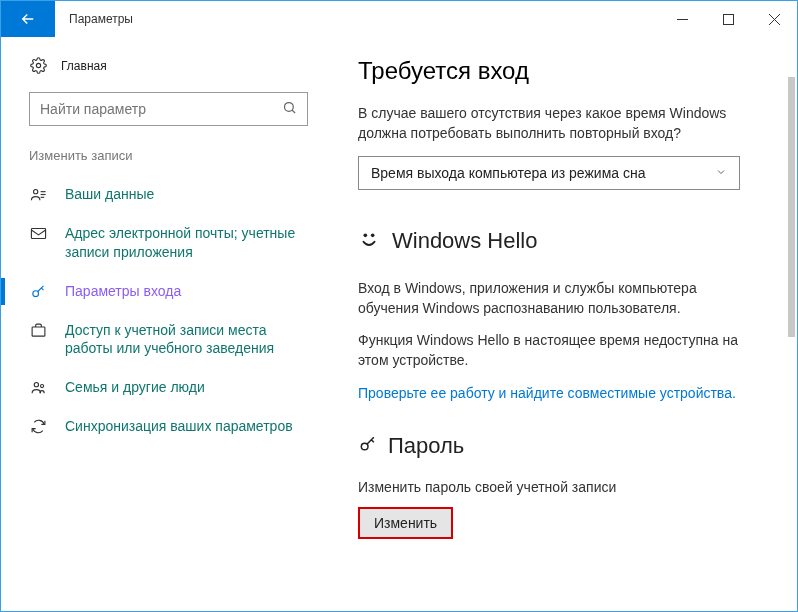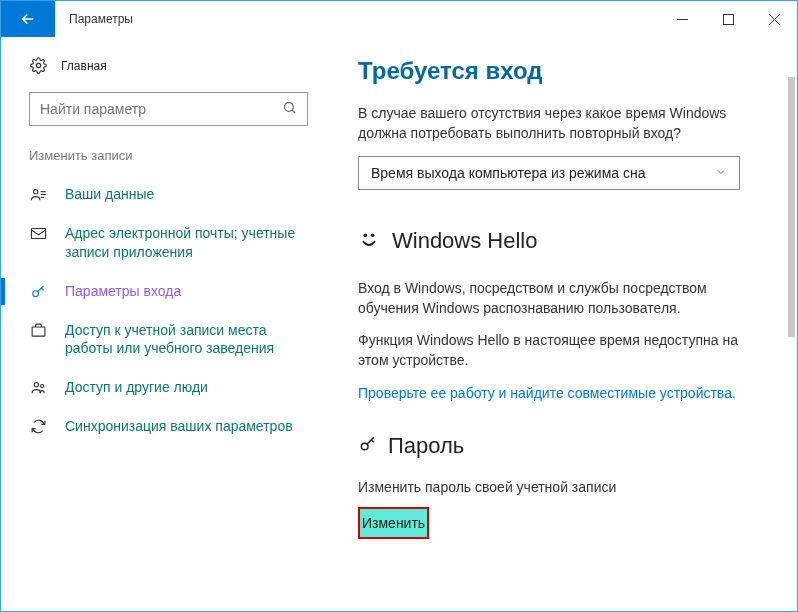--- a/index.html
+++ b/index.html
@@ -23,31 +23,31 @@
 .section-label { padding: 0 28px 12px 28px; font-size: 13px; color: #777; }
 .nav-list { }
 .nav-item { display: flex; align-items: flex-start; padding: 10px 28px 10px 28px; font-size: 14px; color: #0f766e; position: relative; line-height: 1.35; }
 .nav-item.active { color: #8b5cf6; }
 .nav-item.active::before { content: ""; position: absolute; left: 0; top: 6px; bottom: 6px; width: 4px; background: #0078d7; }
 .nav-icon { width: 18px; margin-right: 18px; flex-shrink: 0; display: flex; justify-content: center; margin-top: 1px; }
 .nav-label { flex: 1; }
 
 .content { flex: 1; padding: 20px 20px 0 22px; overflow-y: auto; position: relative; }
 .scrollbar-fake { position: absolute; right: 2px; top: 40px; width: 7px; height: 260px; background: #c8c8c8; border-radius: 0; }
-.h1 { font-size: 24px; font-weight: 700; color: #0369a1; margin-bottom: 18px; }
+.h1 { font-size: 24px; font-weight: 400; color: #000000; margin-bottom: 18px; }
 .p { font-size: 14px; color: #333; line-height: 1.45; margin-bottom: 12px; max-width: 400px; }
 .dropdown { border: 1px solid #888; height: 34px; width: 382px; display: flex; align-items: center; padding: 0 12px; font-size: 14px; color: #222; margin-bottom: 38px; }
 .dropdown .chev { margin-left: auto; color: #666; }
 .hello-row { display: flex; margin-bottom: 24px; }
 .hello-face { margin-right: 12px; }
 .hello-title { font-size: 22px; font-weight: 300; color: #222; }
 .link { color: #0078d7; font-size: 14px; line-height: 1.45; max-width: 400px; margin-bottom: 30px; display: block; }
 .pw-row { display: flex; align-items: center; margin-bottom: 18px; }
 .pw-row .key-ic { margin-right: 10px; }
-.change-btn { border: 2px solid #d40000; background: #5eead4; color: #222; font-size: 14px; padding: 6px 2px; display: inline-block; }
+.change-btn { border: 2px solid #d40000; background: #e5e5e5; color: #222; font-size: 14px; padding: 6px 14px; display: inline-block; }
 </style>
 </head>
 <body>
 
 <div class="titlebar">
   <div class="back-btn">
     <svg viewBox="0 0 24 24" fill="none" stroke="currentColor" stroke-width="2">
         <path d="M19 12H5M11 18l-6-6 6-6"></path>
       </svg>
   </div>
@@ -142,21 +142,21 @@
 
       <div class="nav-item">
         <span class="nav-icon">
           <svg width="17" height="17" viewBox="0 0 24 24" fill="none" stroke="#333" stroke-width="1.6">
               <circle cx="9" cy="8" r="3"></circle>
               <circle cx="17" cy="10" r="2.2"></circle>
               <path d="M3 20c0-3 2.7-5 6-5s6 2 6 5"></path>
               <path d="M14 20c0-2 1.5-3.5 3-3.5s3 1.5 3 3.5"></path>
             </svg>
         </span>
-        <span class="nav-label">Доступ и другие люди</span>
+        <span class="nav-label">Семья и другие люди</span>
       </div>
 
       <div class="nav-item">
         <span class="nav-icon">
           <svg width="17" height="17" viewBox="0 0 24 24" fill="none" stroke="#333" stroke-width="1.6">
               <path d="M21 4v5h-5"></path>
               <path d="M3 20v-5h5"></path>
               <path d="M20 9A8 8 0 0 0 6 6.3"></path>
               <path d="M4 15a8 8 0 0 0 14 2.7"></path>
             </svg>
@@ -183,21 +183,21 @@
     <div class="hello-row">
       <span class="hello-face">
         <svg width="22" height="22" viewBox="0 0 24 24" fill="#222">
             <circle cx="8" cy="8" r="2"></circle>
             <circle cx="16" cy="8" r="2"></circle>
             <path d="M6 15c1.8 2.5 4 3.5 6 3.5s4.2-1 6-3.5" fill="none" stroke="#222" stroke-width="2.2" stroke-linecap="round"></path>
           </svg>
       </span>
       <span class="hello-title">Windows Hello</span>
     </div>
-    <div class="p">Вход в Windows, посредством и службы посредством обучения Windows распознаванию пользователя.</div>
+    <div class="p">Вход в Windows, приложения и службы компьютера обучения Windows распознаванию пользователя.</div>
     <div class="p">Функция Windows Hello в настоящее время недоступна на этом устройстве.</div>
     <a class="link">Проверьте ее работу и найдите совместимые устройства.</a>
 
     <div class="pw-row">
       <span class="key-ic">
         <svg width="20" height="20" viewBox="0 0 24 24" fill="none" stroke="#222" stroke-width="1.8">
             <circle cx="8" cy="15" r="4"></circle>
             <path d="M11 12l8-8M16 7l3 3"></path>
           </svg>
       </span>

